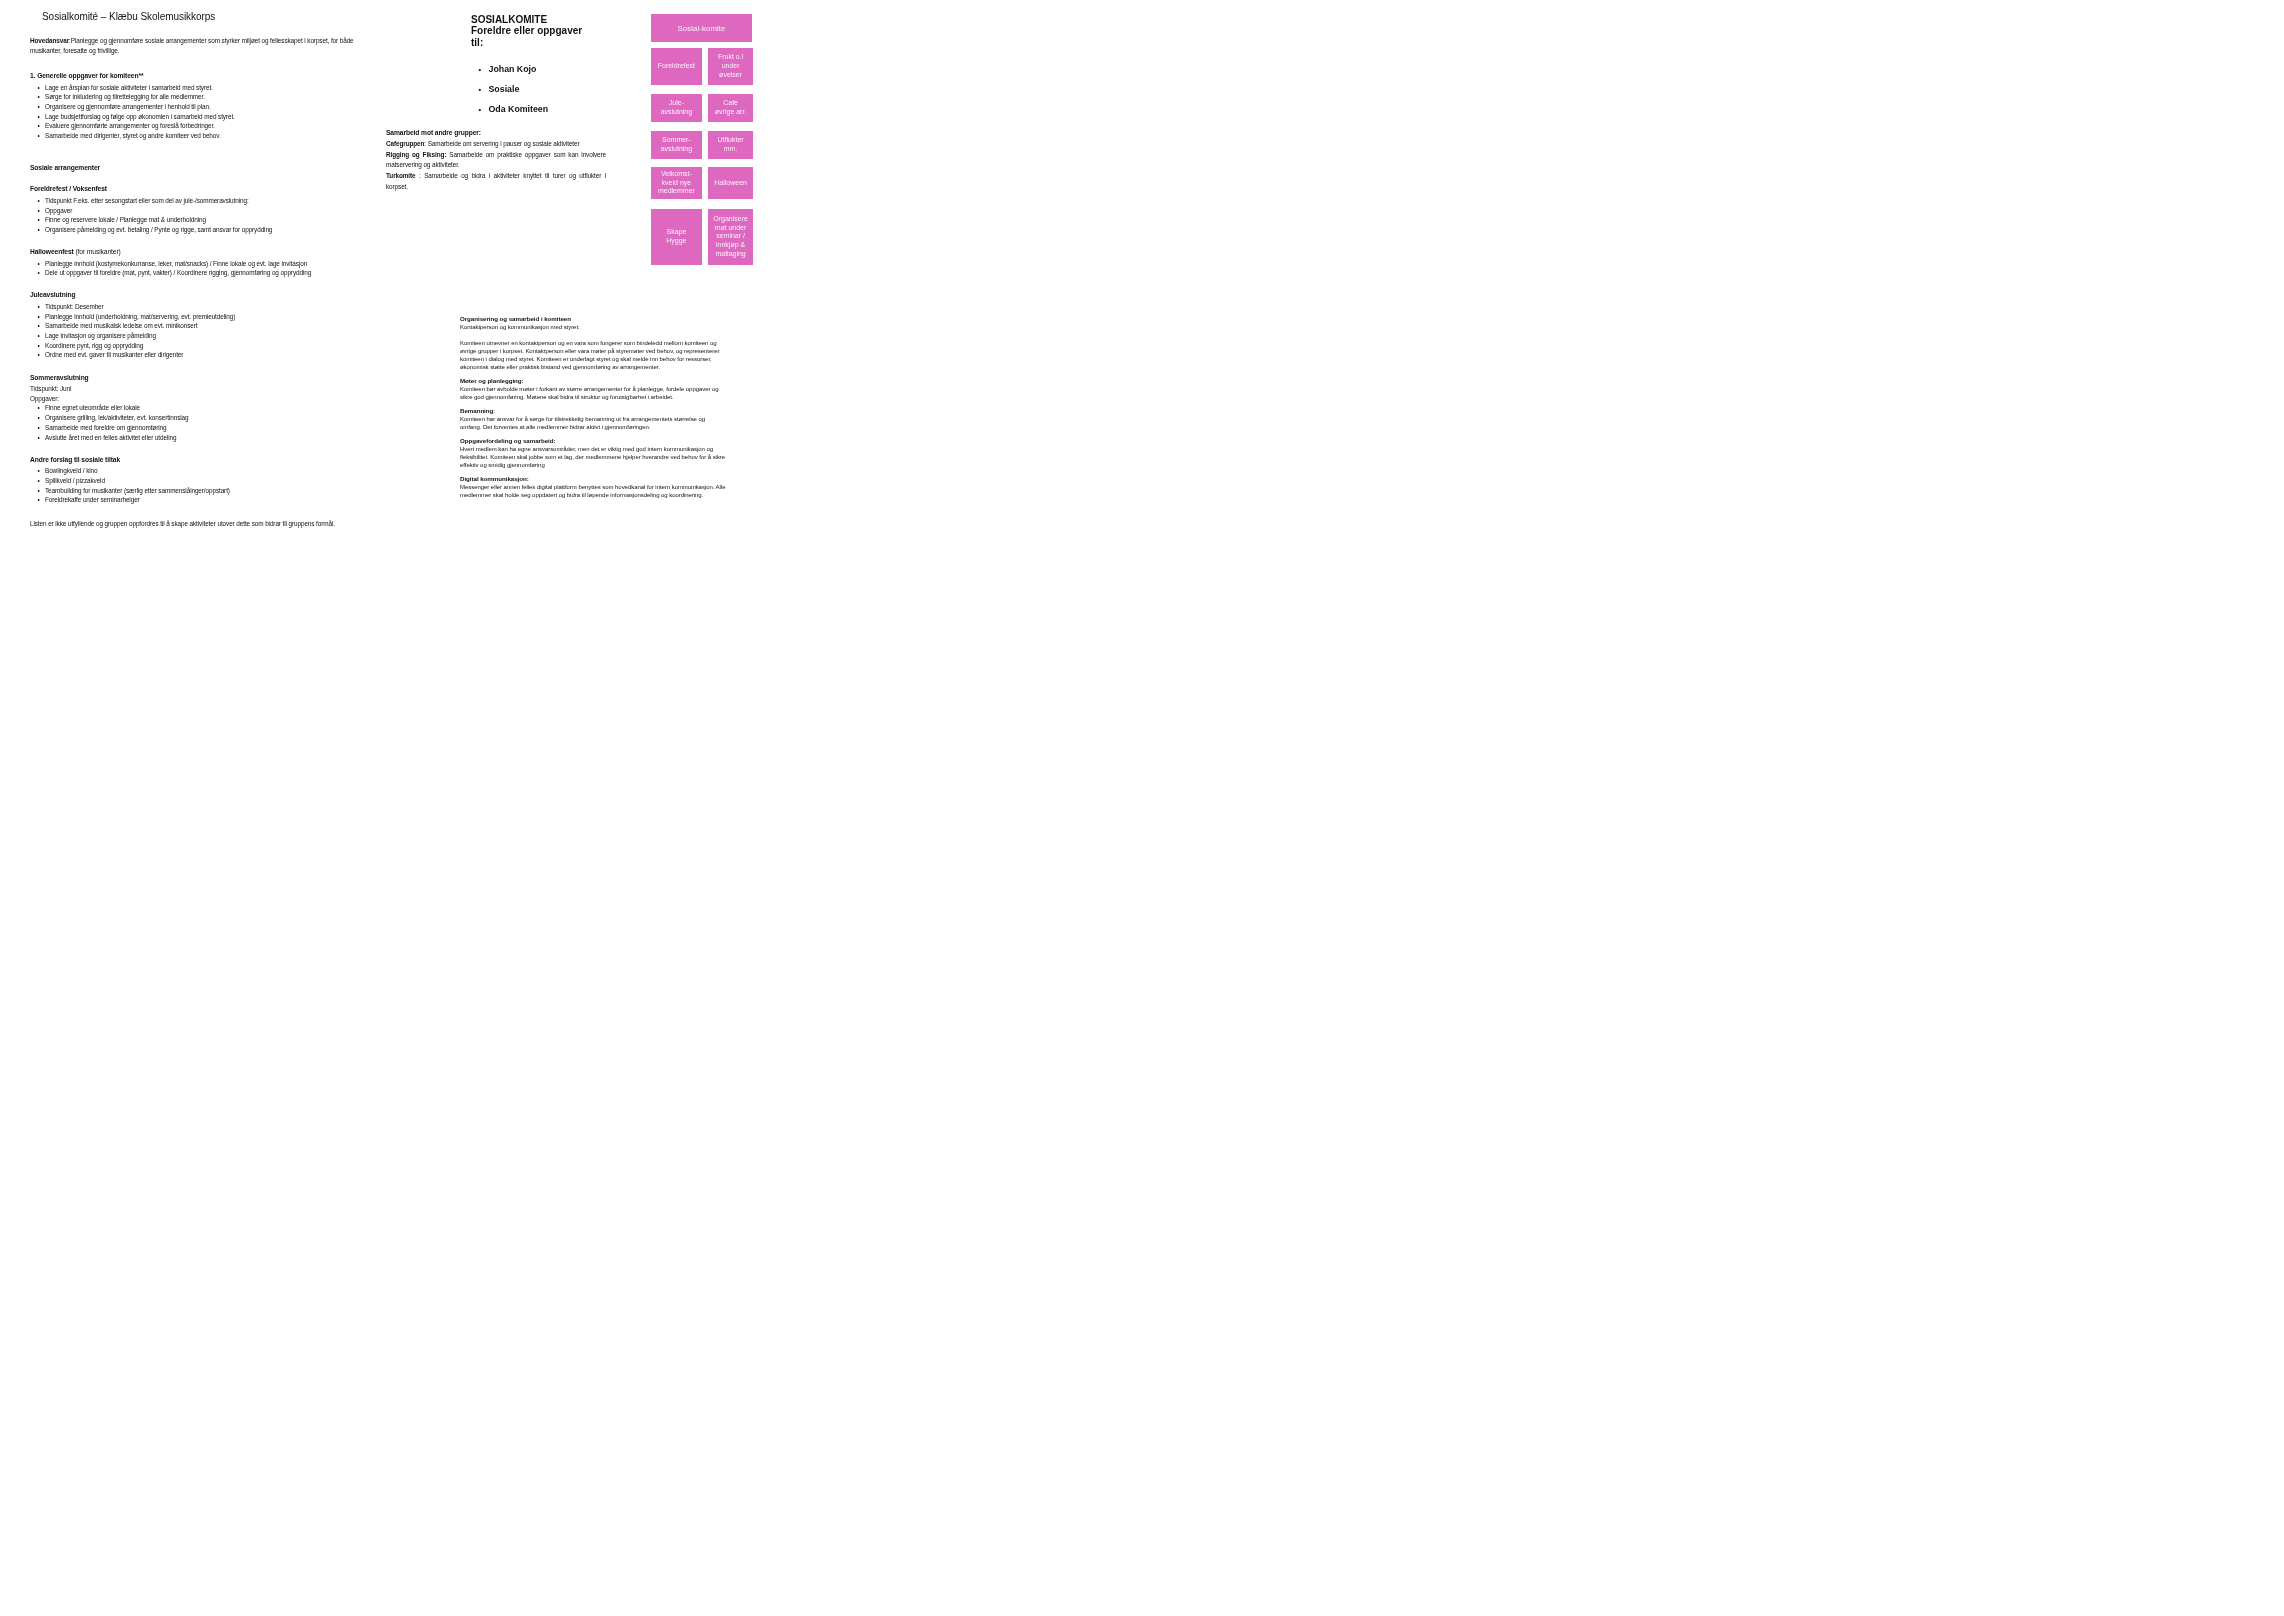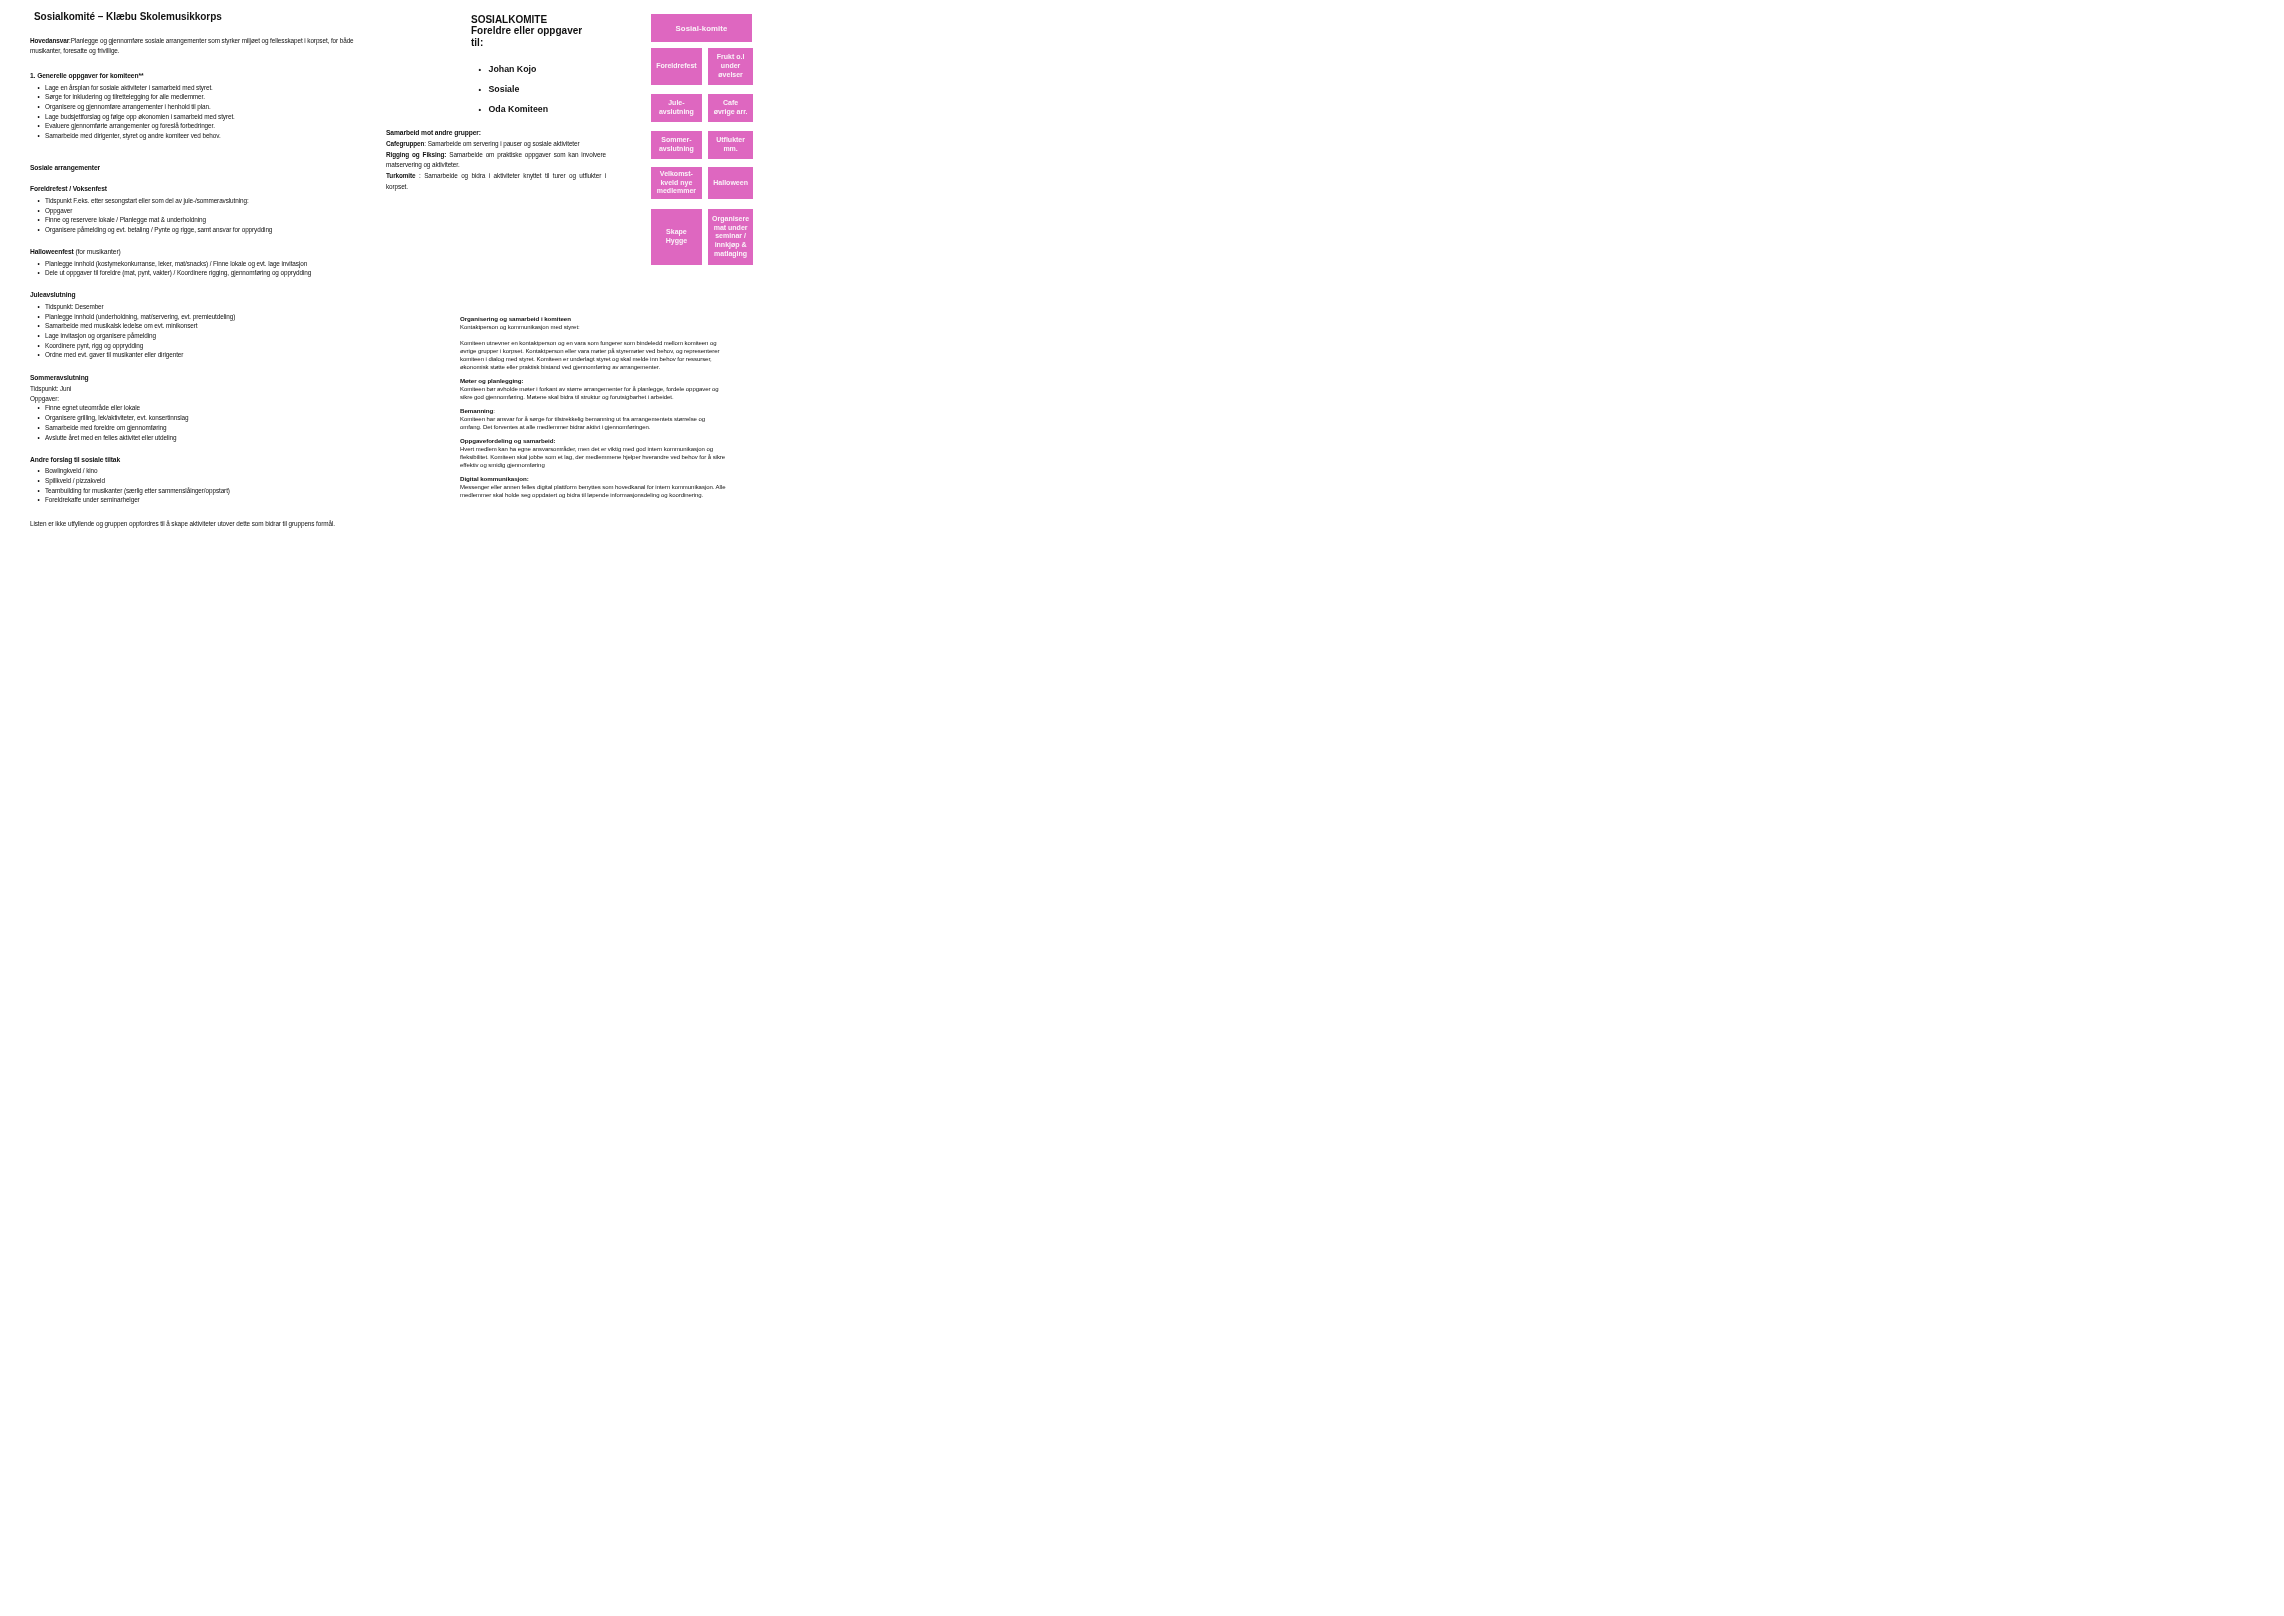--- a/index.html
+++ b/index.html
@@ -12,22 +12,22 @@
     overflow: hidden;
   }
   :root { --pink: #de67c0; --pink-text: #faf2f8; }
 
   
   .left-col {
     position: absolute; left: 30px; top: 11px; width: 368px;
     letter-spacing: -0.1px;
   }
   .left-col h1 {
-    font-size: 10px; line-height: 12px; margin: 0 0 13px 4px;
-    font-weight: bold; letter-spacing: -0.05px;
+    font-size: 10px; line-height: 12px; margin: 0 0 13px 12px;
+    font-weight: normal; letter-spacing: -0.05px;
   }
   .left-col p, .left-col li, .plain-line {
     font-size: 6.4px; line-height: 9.7px; margin: 0;
   }
   .intro { max-width: 333px; margin-bottom: 15.7px !important; }
   .left-col h2 {
     font-size: 6.7px; line-height: 9.2px; font-weight: bold;
     margin: 12.4px 0 2.3px 0;
   }
   .left-col h2 .r { font-weight: normal; }
@@ -75,21 +75,21 @@
   .organisering h3:first-child { margin-top: 0; }
   .organisering h3 .r { font-weight: normal; }
   .organisering p { margin: 0; }
   .organisering .sub { margin: 0; }
   .organisering .para1 { margin-top: 7.8px; }
 
   
   .pink-panel { position: absolute; left: 651px; top: 14px; width: 102px; }
   .pink-box {
     background: var(--pink); color: var(--pink-text);
-    font-weight: bold; text-align: center;
+    font-weight: normal; text-align: center;
     display: flex; align-items: center; justify-content: center;
     white-space: pre-line;
   }
   .pink-header { width: 101px; height: 28px; font-size: 7.8px; letter-spacing: 0.1px; }
   .pink-row { display: flex; gap: 6.4px; }
   .row-1 { margin-top: 6px; } .row-1 .pink-box { height: 37px; }
   .row-2 { margin-top: 8.8px; } .row-2 .pink-box { height: 28.6px; }
   .row-3 { margin-top: 8.3px; } .row-3 .pink-box { height: 28.6px; }
   .row-4 { margin-top: 7.8px; } .row-4 .pink-box { height: 32px; }
   .row-5 { margin-top: 9.7px; } .row-5 .pink-box { height: 56px; }

